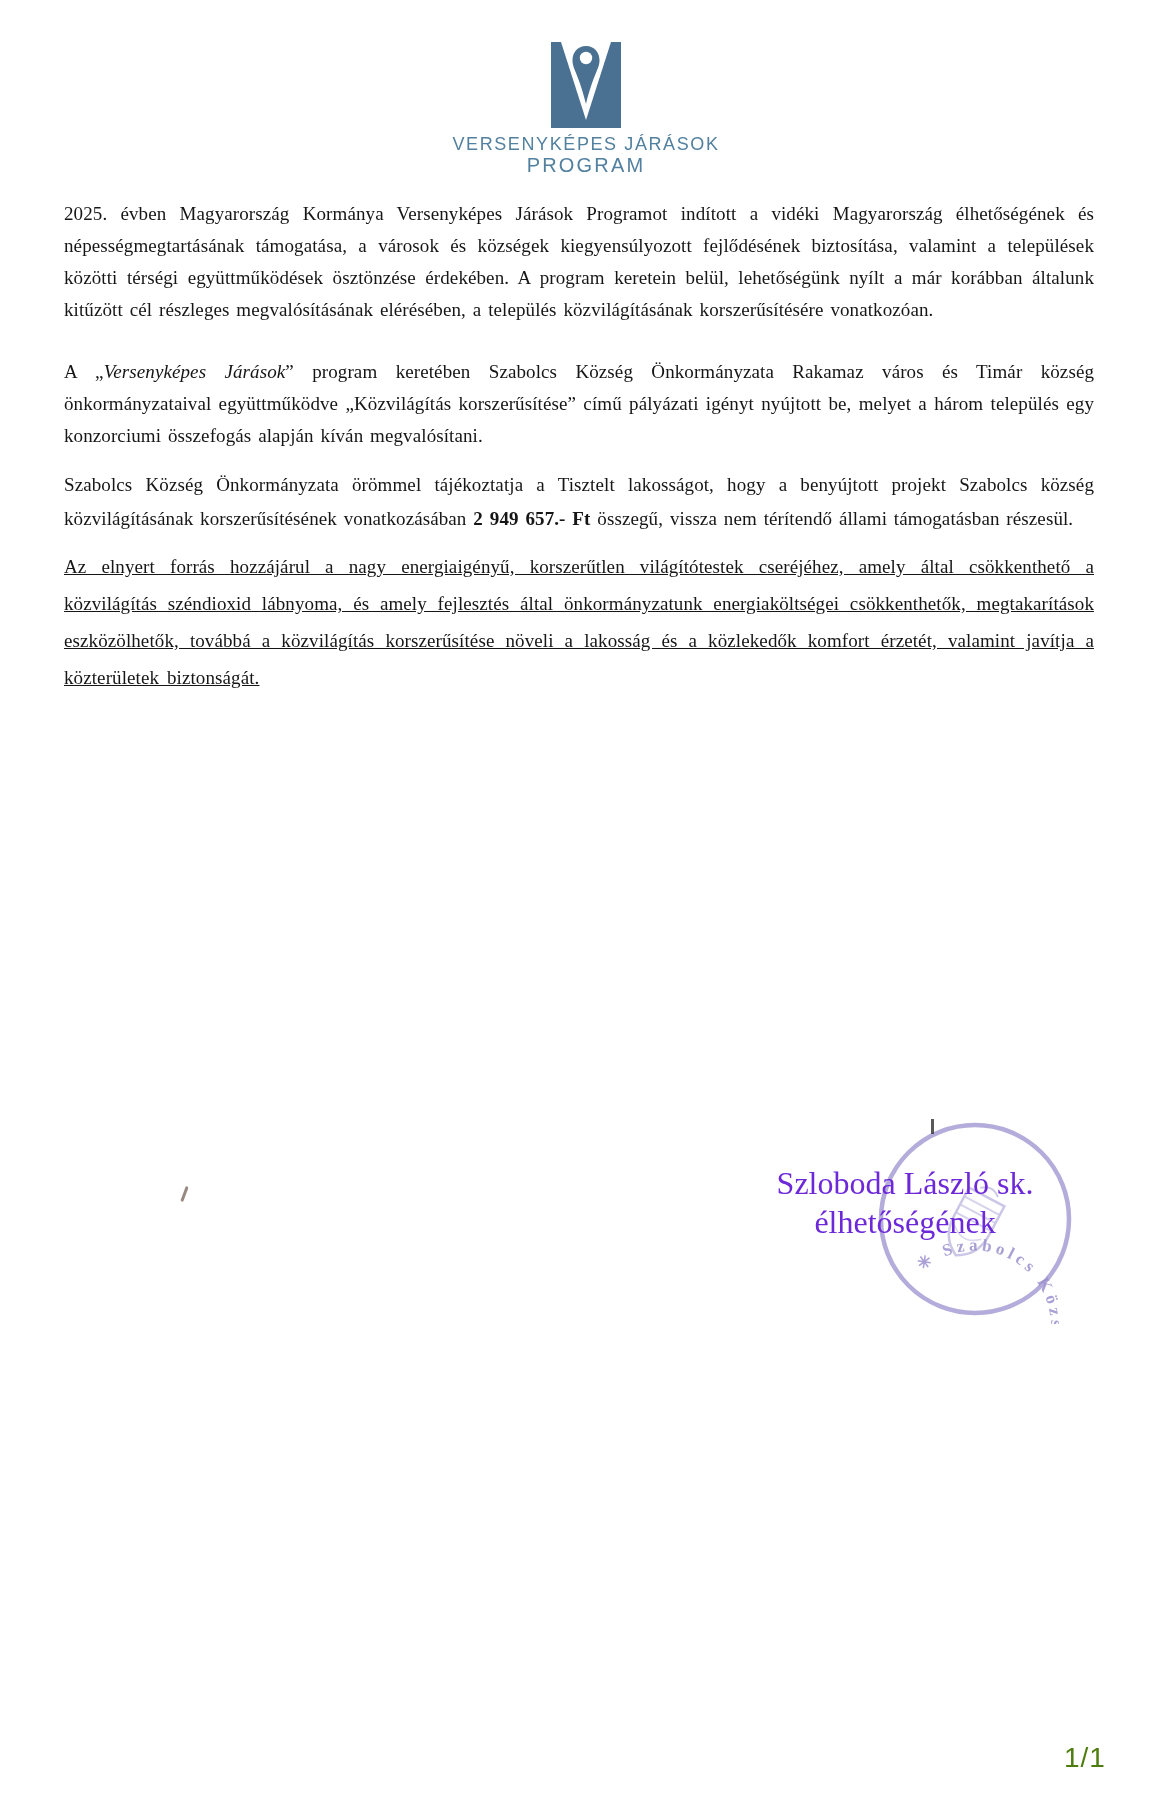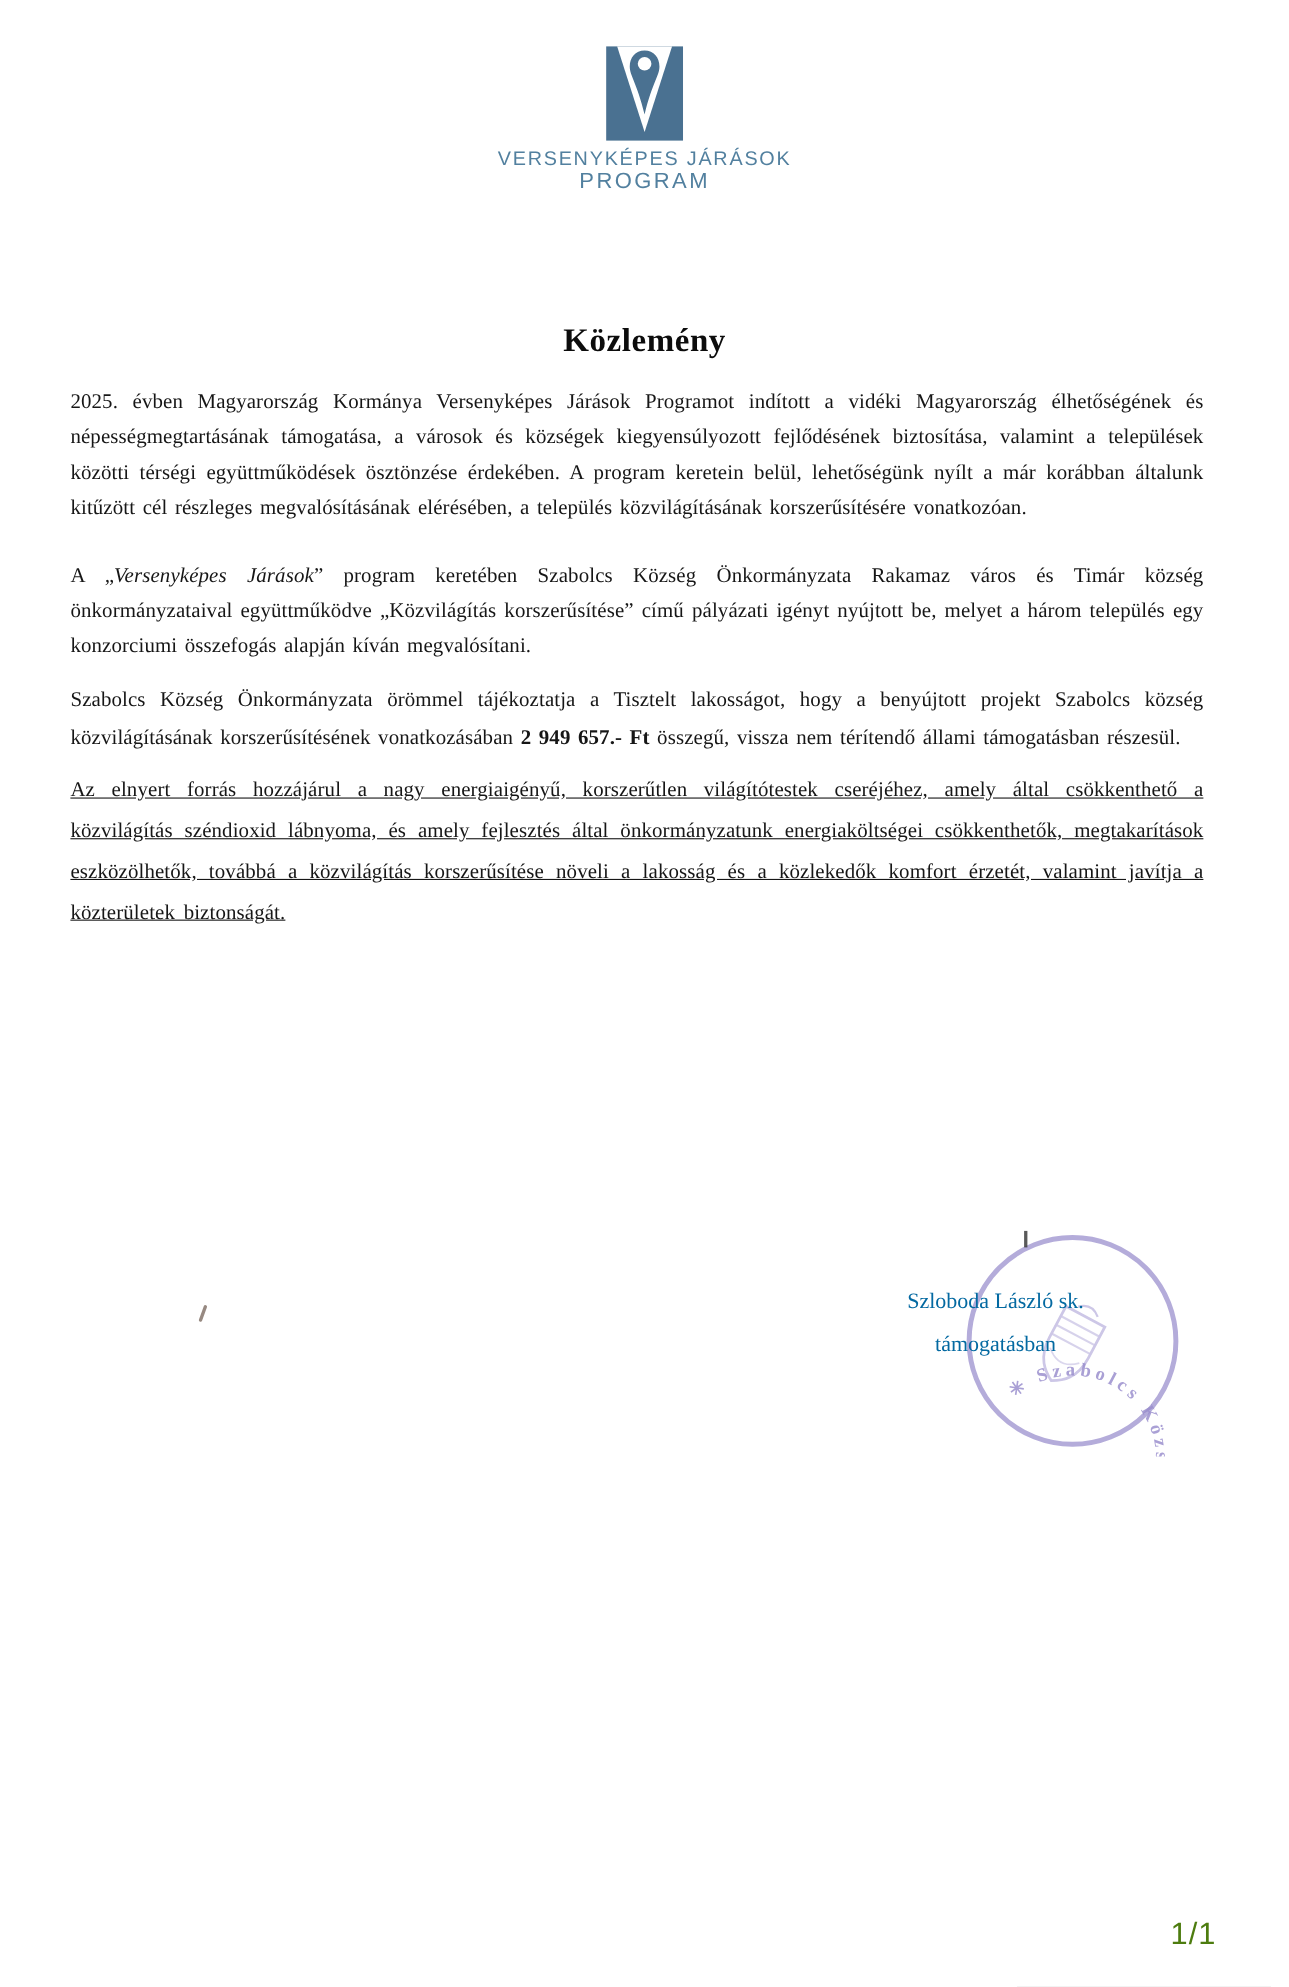--- a/index.html
+++ b/index.html
@@ -36,21 +36,21 @@
     word-spacing:2px;
     letter-spacing:0.1px;
   }
   .content p { margin:0; }
   .content p + p { margin-top:30px; }
   .content p.para-3 { margin-top:16px; line-height:34px; }
   .content p.para-4 { margin-top:12px; line-height:37px; word-spacing:3px;text-decoration:underline; }
   
   .signature {
     position:absolute; left:690px; top:1164px; width:430px;
-    text-align:center; font-size:20px; line-height:39px; color:#0369a1;
+    text-align:center; font-size:32px; line-height:39px; color:#6d28d9;
   }
   
   .stamp { position:absolute; left:870px; top:1114px; opacity:0.88; }
   .stamp-ring-text {
     font-family:"Liberation Serif", serif;
     font-size:17px; letter-spacing:4px; font-weight:bold;
   }
   
   .mark-slash {
     position:absolute; left:183px; top:1186px;
@@ -79,21 +79,20 @@
       <polygon points="10,0 60,0 35,78" fill="#ffffff"></polygon>
       <path d="M35,4 C26.5,4 21.5,10.5 21.5,18.5 C21.5,27 28,33 35,62 C42,33 48.5,27 48.5,18.5 C48.5,10.5 43.5,4 35,4 Z" fill="#4a7191"></path>
       <circle cx="35" cy="16" r="6.2" fill="#ffffff"></circle>
     </svg>
     <div class="wordmark">
       <div class="wordmark-line1">VERSENYKÉPES JÁRÁSOK</div>
       <div class="wordmark-line2">PROGRAM</div>
     </div>
   </div>
 
-  <h1 class="doc-title">Közlemény</h1>
 
   <div class="content">
     <p class="para-1"><span>2025. évben Magyarország Kormánya Versenyképes Járások Programot indított a vidéki Magyarország élhetőségének és népességmegtartásának támogatása, a városok és községek kiegyensúlyozott fejlődésének biztosítása, valamint a települések közötti térségi együttműködések ösztönzése érdekében. A program keretein belül, lehetőségünk nyílt a már korábban általunk kitűzött cél részleges megvalósításának elérésében, a település közvilágításának korszerűsítésére vonatkozóan.</span></p>
     <p class="para-2"><span>A „</span><i>Versenyképes Járások</i><span>” program keretében Szabolcs Község Önkormányzata Rakamaz város és Timár község önkormányzataival együttműködve „Közvilágítás korszerűsítése” című pályázati igényt nyújtott be, melyet a három település egy konzorciumi összefogás alapján kíván megvalósítani.</span></p>
     <p class="para-3"><span>Szabolcs Község Önkormányzata örömmel tájékoztatja a Tisztelt lakosságot, hogy a benyújtott projekt Szabolcs község közvilágításának korszerűsítésének vonatkozásában </span><b>2 949 657.- Ft</b><span> összegű, vissza nem térítendő állami támogatásban részesül.</span></p>
     <p class="para-4"><span>Az elnyert forrás hozzájárul a nagy energiaigényű, korszerűtlen világítótestek cseréjéhez, amely által csökkenthető a közvilágítás széndioxid lábnyoma, és amely fejlesztés által önkormányzatunk energiaköltségei csökkenthetők, megtakarítások eszközölhetők, továbbá a közvilágítás korszerűsítése növeli a lakosság és a közlekedők komfort érzetét, valamint javítja a közterületek biztonságát.</span></p>
   </div>
 
   <svg class="stamp" width="210" height="210" viewBox="0 0 210 210" aria-hidden="true">
     <circle cx="105" cy="105" r="94" fill="none" stroke-width="4.5" opacity="0.75" stroke="#8d80c7"></circle>
@@ -107,21 +106,21 @@
     <g transform="rotate(28 105 105)" opacity="0.5" fill="none" stroke-width="2.5" stroke="#8d80c7">
       <path d="M85,80 h40 v32 c0,21 -11,29 -20,34 c-9,-5 -20,-13 -20,-34 z"></path>
       <path d="M85,90 h40 M85,99 h40 M85,108 h40" stroke-width="2" opacity="0.8"></path>
       <path d="M95,75 q10,-9 20,0" stroke-width="2"></path>
       <path d="M90,120 q15,14 30,0" stroke-width="1.6" opacity="0.7"></path>
     </g>
   </svg>
 
   <div class="signature">
     <div>Szloboda László sk.</div>
-    <div>támogatásban</div>
+    <div>élhetőségének</div>
   </div>
 
   <div class="mark-slash"></div>
   <div class="mark-tick"></div>
 
   <div class="page-number">1/1</div>
 
 </div>
 
 </body></html>

